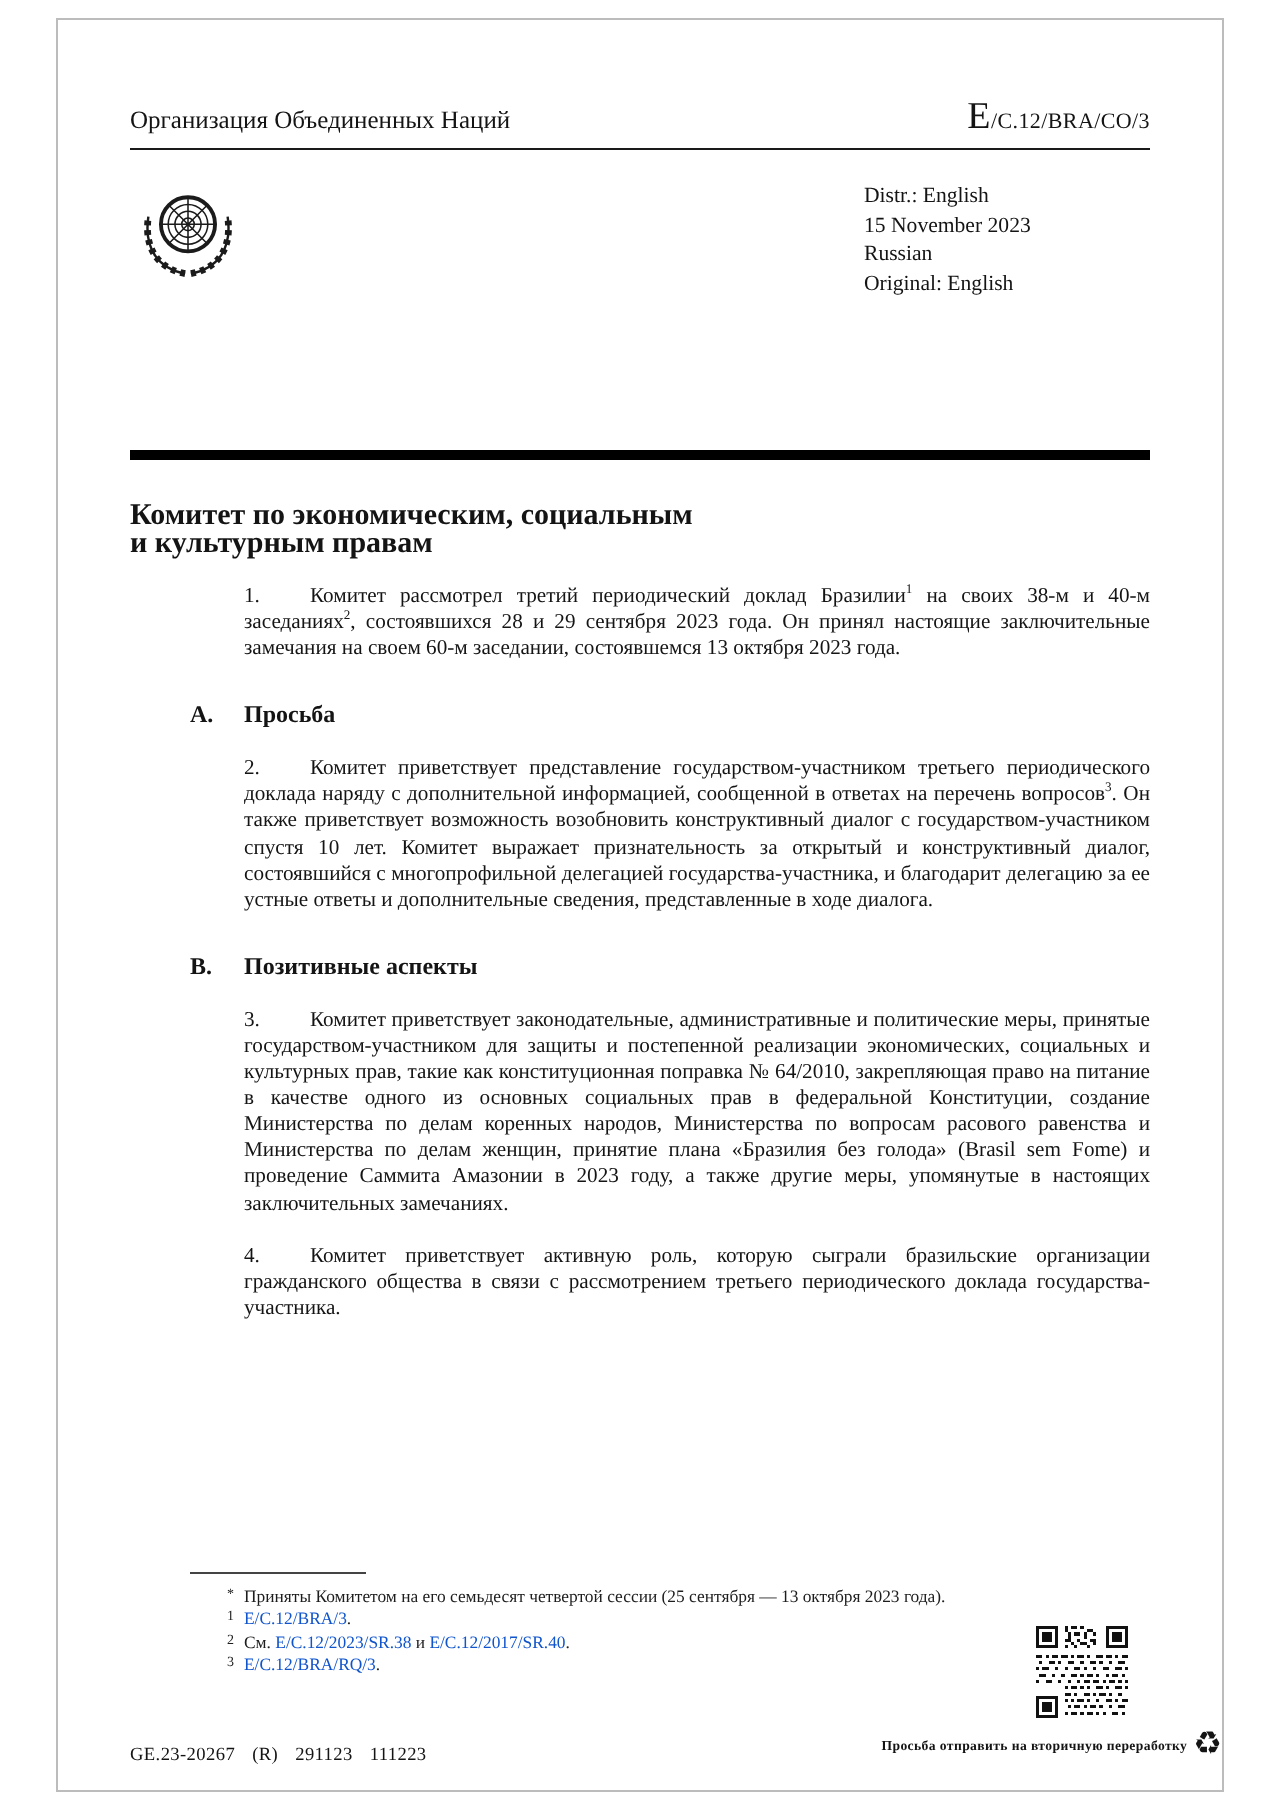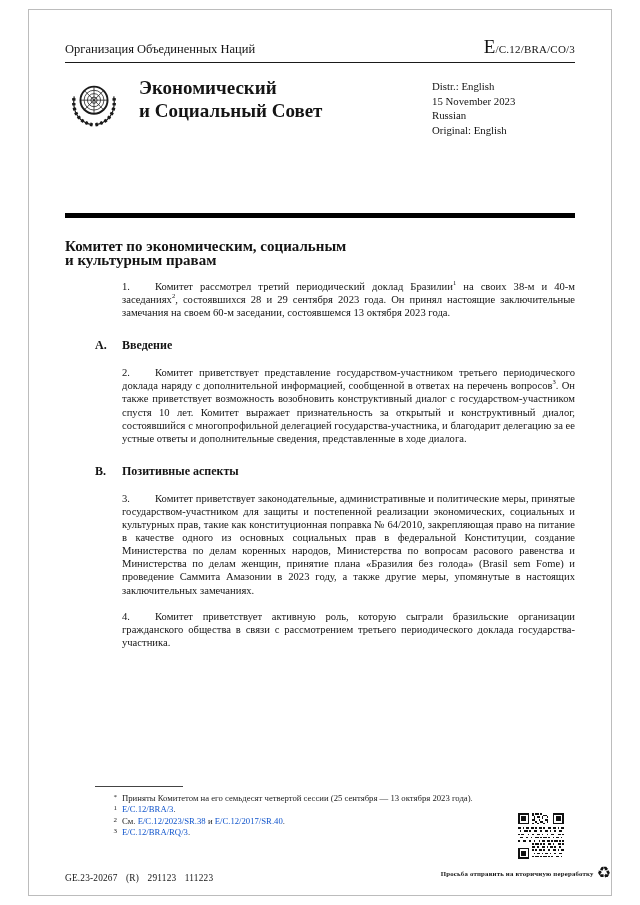--- a/index.html
+++ b/index.html
@@ -1,21 +1,21 @@
 <!DOCTYPE html>
 <html><head>
 <meta charset="utf-8">
 <style>
   html,body{margin:0;padding:0;}
   body{width:640px;height:905px;background:#ffffff;}
   .page{position:relative;width:640px;height:905px;background:#fff;overflow:hidden;
         font-family:"Liberation Serif","DejaVu Serif",serif;color:#141414;}
   .page-border{position:absolute;left:28px;top:9px;width:582px;height:885px;
         border:1px solid #bcbcbc;pointer-events:none;}
-  .content{position:absolute;left:65px;top:0;width:510px;}
+  .content{position:absolute;left:65px;top:12px;width:510px;}
 
   .org-row{display:flex;justify-content:space-between;align-items:baseline;
         padding-top:36px;padding-bottom:4px;border-bottom:1px solid #1a1a1a;}
   .org-name{font-size:12.5px;}
   .doc-symbol{font-size:11px;letter-spacing:.2px;white-space:nowrap;}
   .doc-symbol .big{font-size:19px;}
 
   .masthead{display:flex;margin-top:11px;}
   .emblem-wrap{width:58px;height:58px;margin-right:16px;flex:none;margin-top:2px;}
   .council{font-weight:bold;font-size:19px;line-height:23px;padding-top:2px;}
@@ -67,44 +67,40 @@
             <circle cx="60" cy="50" r="13.5" stroke-width="1.6"></circle>
             <circle cx="60" cy="50" r="6.5" stroke-width="1.6"></circle>
             <path stroke-width="1.6" d="M32 50h56M60 22v56M40.2 30.2l39.6 39.6M79.8 30.2 40.2 69.8"></path>
             <path stroke-width="2.5" d="M57 101C30 96 14 76 19 42"></path>
             <path stroke-width="2.5" d="M63 101c27-5 43-25 38-59"></path>
             <path stroke-width="7" stroke-dasharray="5 5" d="M57 101C30 96 14 76 19 42"></path>
             <path stroke-width="7" stroke-dasharray="5 5" d="M63 101c27-5 43-25 38-59"></path>
           </g>
         </svg>
       </div>
-      <div class="council">
-        <div>Экономический</div>
-        <div>и Социальный Совет</div>
-      </div>
       <div class="distr">
         <div>Distr.: English</div>
         <div>15 November 2023</div>
         <div>Russian</div>
         <div>Original: English</div>
       </div>
     </div>
 
     <div class="black-bar"></div>
 
     <div class="committee">
       <div>Комитет по экономическим, социальным</div>
       <div>и культурным правам</div>
     </div>
 
     <div class="body-block">
 
       <div class="para"><span class="pnum">1.</span><span><span>Комитет рассмотрел третий периодический доклад Бразилии</span><sup>1</sup><span> на своих 38-м и 40-м заседаниях</span><sup>2</sup><span>, состоявшихся 28 и 29 сентября 2023 года. Он принял настоящие заключительные замечания на своем 60-м заседании, состоявшемся 13 октября 2023 года.</span></span></div>
 
-      <div class="section-head"><span class="letter">A.</span><span>Введение</span></div>
+      <div class="section-head"><span class="letter">A.</span><span>Просьба</span></div>
 
       <div class="para"><span class="pnum">2.</span><span><span>Комитет приветствует представление государством-участником третьего периодического доклада наряду с дополнительной информацией, сообщенной в ответах на перечень вопросов</span><sup>3</sup><span>. Он также приветствует возможность возобновить конструктивный диалог с государством-участником спустя 10 лет. Комитет выражает признательность за открытый и конструктивный диалог, состоявшийся с многопрофильной делегацией государства-участника, и благодарит делегацию за ее устные ответы и дополнительные сведения, представленные в ходе диалога.</span></span></div>
 
       <div class="section-head"><span class="letter">B.</span><span>Позитивные аспекты</span></div>
 
       <div class="para"><span class="pnum">3.</span><span><span>Комитет приветствует законодательные, административные и политические меры, принятые государством-участником для защиты и постепенной реализации экономических, социальных и культурных прав, такие как конституционная поправка № 64/2010, закрепляющая право на питание в качестве одного из основных социальных прав в федеральной Конституции, создание Министерства по делам коренных народов, Министерства по вопросам расового равенства и Министерства по делам женщин, принятие плана «Бразилия без голода» (Brasil sem Fome) и проведение Саммита Амазонии в 2023 году, а также другие меры, упомянутые в настоящих заключительных замечаниях.</span></span></div>
 
       <div class="para"><span class="pnum">4.</span><span><span>Комитет приветствует активную роль, которую сыграли бразильские организации гражданского общества в связи с рассмотрением третьего периодического доклада государства-участника.</span></span></div>
     </div>
   </div>

